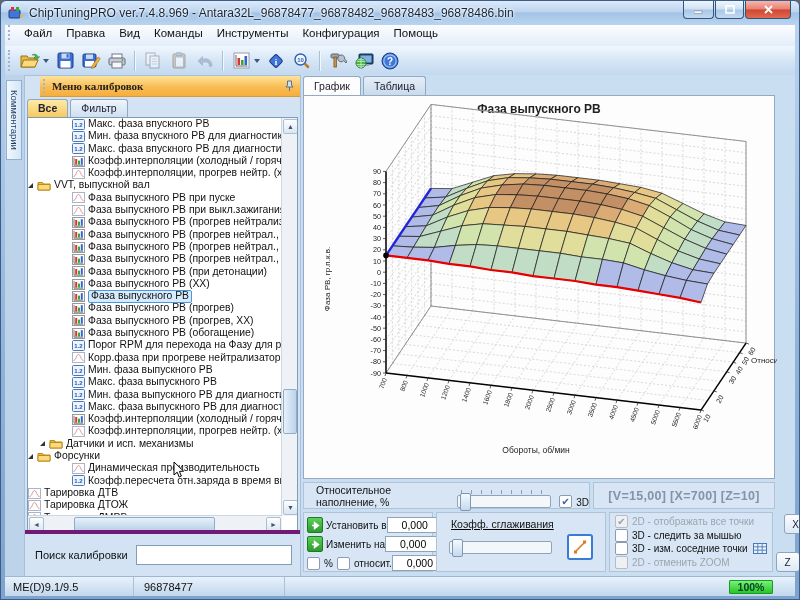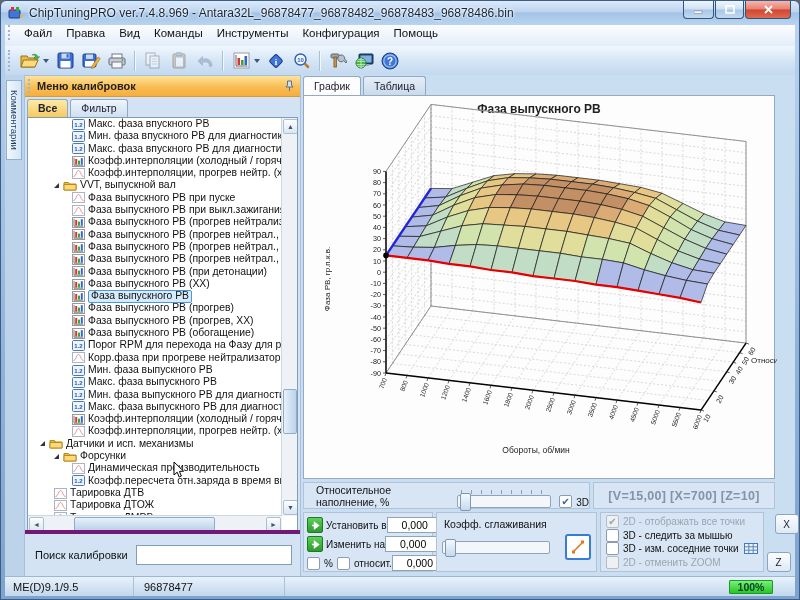--- a/index.html
+++ b/index.html
@@ -30,34 +30,34 @@
   .tsep{width:1px;height:20px;background:#aabfd6;border-right:1px solid #f2f8fd;margin:0 4px;}
   .darr{width:0;height:0;border-left:3px solid transparent;border-right:3px solid transparent;border-top:4px solid #3a5a80;margin:0 3px 0 0;}
   
   .main{position:absolute;top:74px;left:4px;right:4px;bottom:22px;background:#cadeF2;background:#cadef2;}
   .leftstrip{position:absolute;left:0;top:0;bottom:0;width:19px;background:#bdd3ea;}
   .vtab{position:absolute;left:1px;top:5px;width:16px;height:80px;background:linear-gradient(90deg,#f2f8fe,#d5e6f6);
     border:1px solid #8fb0d4;box-sizing:border-box;writing-mode:vertical-rl;display:flex;align-items:center;justify-content:center;
     font-size:9.5px;color:#1c3a5e;}
   
   .sidebar{position:absolute;left:19px;top:0;bottom:0;width:277px;background:#d3e3f4;border:1px solid #a8c0da;box-sizing:border-box;}
-  .calhdr{position:absolute;top:0;left:0;right:0;height:20px;display:flex;align-items:center;
-    background:linear-gradient(180deg,#fde49a,#f9bd55 55%,#f6ae3e);border-bottom:1px solid #d89b3a;}
+  .calhdr{position:absolute;top:0;left:15px;right:0;height:20px;display:flex;align-items:center;
+    background:linear-gradient(180deg,#fde49a,#f9bd55 55%,#f6ae3e);border-bottom:1px solid #d89b3a;font-family:Liberation Serif, serif;}
   .calhdr .t{font-size:11px;font-weight:bold;color:#222;}
   .pin{margin-left:auto;margin-right:6px;}
   .caltabs{position:absolute;top:21px;left:2px;right:2px;height:20px;display:flex;align-items:flex-end;}
   .ctab{font-size:10.5px;padding:2px 10px 3px;border:1px solid #8fa8c4;border-bottom:none;border-radius:3px 3px 0 0;
     background:linear-gradient(180deg,#eef5fc,#cfdff0);color:#223;margin-right:2px;}
   .ctab.act{background:linear-gradient(180deg,#fceaa9,#f7c95f);font-weight:bold;}
   .treewrap{position:absolute;top:41px;left:2px;right:2px;bottom:44px;background:#fff;border:1px solid #7f9db9;overflow:hidden;}
   .tree{position:absolute;top:0;left:0;right:15px;bottom:15px;overflow:hidden;}
   .trow{height:12.3px;line-height:12.3px;white-space:nowrap;display:flex;align-items:center;font-size:10.4px;color:#111;}
   .trow .tico{display:inline-flex;margin-right:3px;flex:0 0 auto;}
   .trow .exp{width:0;height:0;border-bottom:5px solid #333;border-left:5px solid transparent;margin-right:4px;flex:0 0 auto;}
-  .lvl1{padding-left:12px}.lvl2{padding-left:26px}.lvl3{padding-left:44px}
+  .lvl1{padding-left:12px}.lvl2{}.lvl3{padding-left:44px}
   .trow.sel .tlabel{background:#d6ebff;border:1px solid #4a96d9;border-radius:2px;padding:0 2px;line-height:10.5px;}
   .vsb{position:absolute;top:0;right:0;bottom:15px;width:15px;background:#eef2f6;border-left:1px solid #cdd8e4;}
   .hsb{position:absolute;left:0;right:15px;bottom:0;height:15px;background:#eef2f6;border-top:1px solid #cdd8e4;}
   .sbbtn{position:absolute;width:13px;height:13px;background:linear-gradient(180deg,#fdfeff,#d9e6f2);border:1px solid #aebfd2;border-radius:2px;
      display:flex;align-items:center;justify-content:center;font-size:7px;color:#456;}
   .thumbv{position:absolute;left:1px;width:12px;top:68%;height:11%;background:linear-gradient(90deg,#e7f1fa,#bcd3ea);border:1px solid #93accand;border:1px solid #93acc6;border-radius:2px;}
   .thumbh{position:absolute;top:1px;height:12px;left:18%;width:55%;background:linear-gradient(180deg,#e7f1fa,#bcd3ea);border:1px solid #93acc6;border-radius:2px;}
   .searchpanel{position:absolute;left:0;right:0;bottom:0;height:42px;background:#d3e3f4;border-top:4px solid #701a75;display:flex;align-items:center;}
   .searchpanel label{font-size:11px;color:#111;margin:0 8px 0 10px;}
   .searchpanel input{flex:1;margin-right:8px;height:16px;border:1px solid #7f9db9;font-size:11px;padding:1px 3px;background:#fff;}
@@ -84,21 +84,21 @@
   .grp1 .r{display:flex;align-items:center;height:18px;margin:1px 0;}
   .gbtn{width:14px;height:14px;border-radius:2px;background:linear-gradient(180deg,#5dd05d,#2d9a2d);border:1px solid #1e7a1e;
     display:flex;align-items:center;justify-content:center;margin-right:3px;flex:0 0 auto;}
   .glab{font-size:10px;color:#111;white-space:nowrap;}
   .spin{margin-left:auto;display:flex;align-items:center;}
   .spin input{width:38px;height:14px;border:1px solid #8ea4bc;font-size:10.5px;padding:0 14px;background:#fff;}
   .spinarr{width:12px;height:16px;border:1px solid #9db1c6;background:linear-gradient(180deg,#fafcfe,#dbe7f2);
     display:flex;flex-direction:column;align-items:center;justify-content:space-around;margin-left:1px;}
   .ua{width:0;height:0;border-left:3px solid transparent;border-right:3px solid transparent;border-bottom:4px solid #55priv;border-bottom:4px solid #557;}
   .da{width:0;height:0;border-left:3px solid transparent;border-right:3px solid transparent;border-top:4px solid #557;}
-  .grp2{width:170px;padding:3px 5px;}
+  .grp2{width:170px;padding:3px 12px;text-decoration:underline;}
   .grp2 .lab{font-size:10.5px;color:#111;margin:2px 0 4px 2px;}
   .grp2 .srow{display:flex;align-items:center;}
   .editbtn{width:22px;height:22px;border:2px solid #3a7bd5;border-radius:3px;background:#fff;margin-left:7px;
     display:flex;align-items:center;justify-content:center;}
   .grp3{flex:1;padding:2px 5px;}
   .opt{display:flex;align-items:center;height:13.5px;}
   .cb{width:11px;height:11px;background:#fff;border:1px solid #8a9cb5;border-radius:2px;margin-right:4px;flex:0 0 auto;
     display:flex;align-items:center;justify-content:center;font-size:10px;color:#2f62b5;line-height:1;}
   .cb.on::after{content:"\2714";}
   .cb.dis{background:#eef0f3;border-color:#b5bcc6;color:#9aa2ad;}

